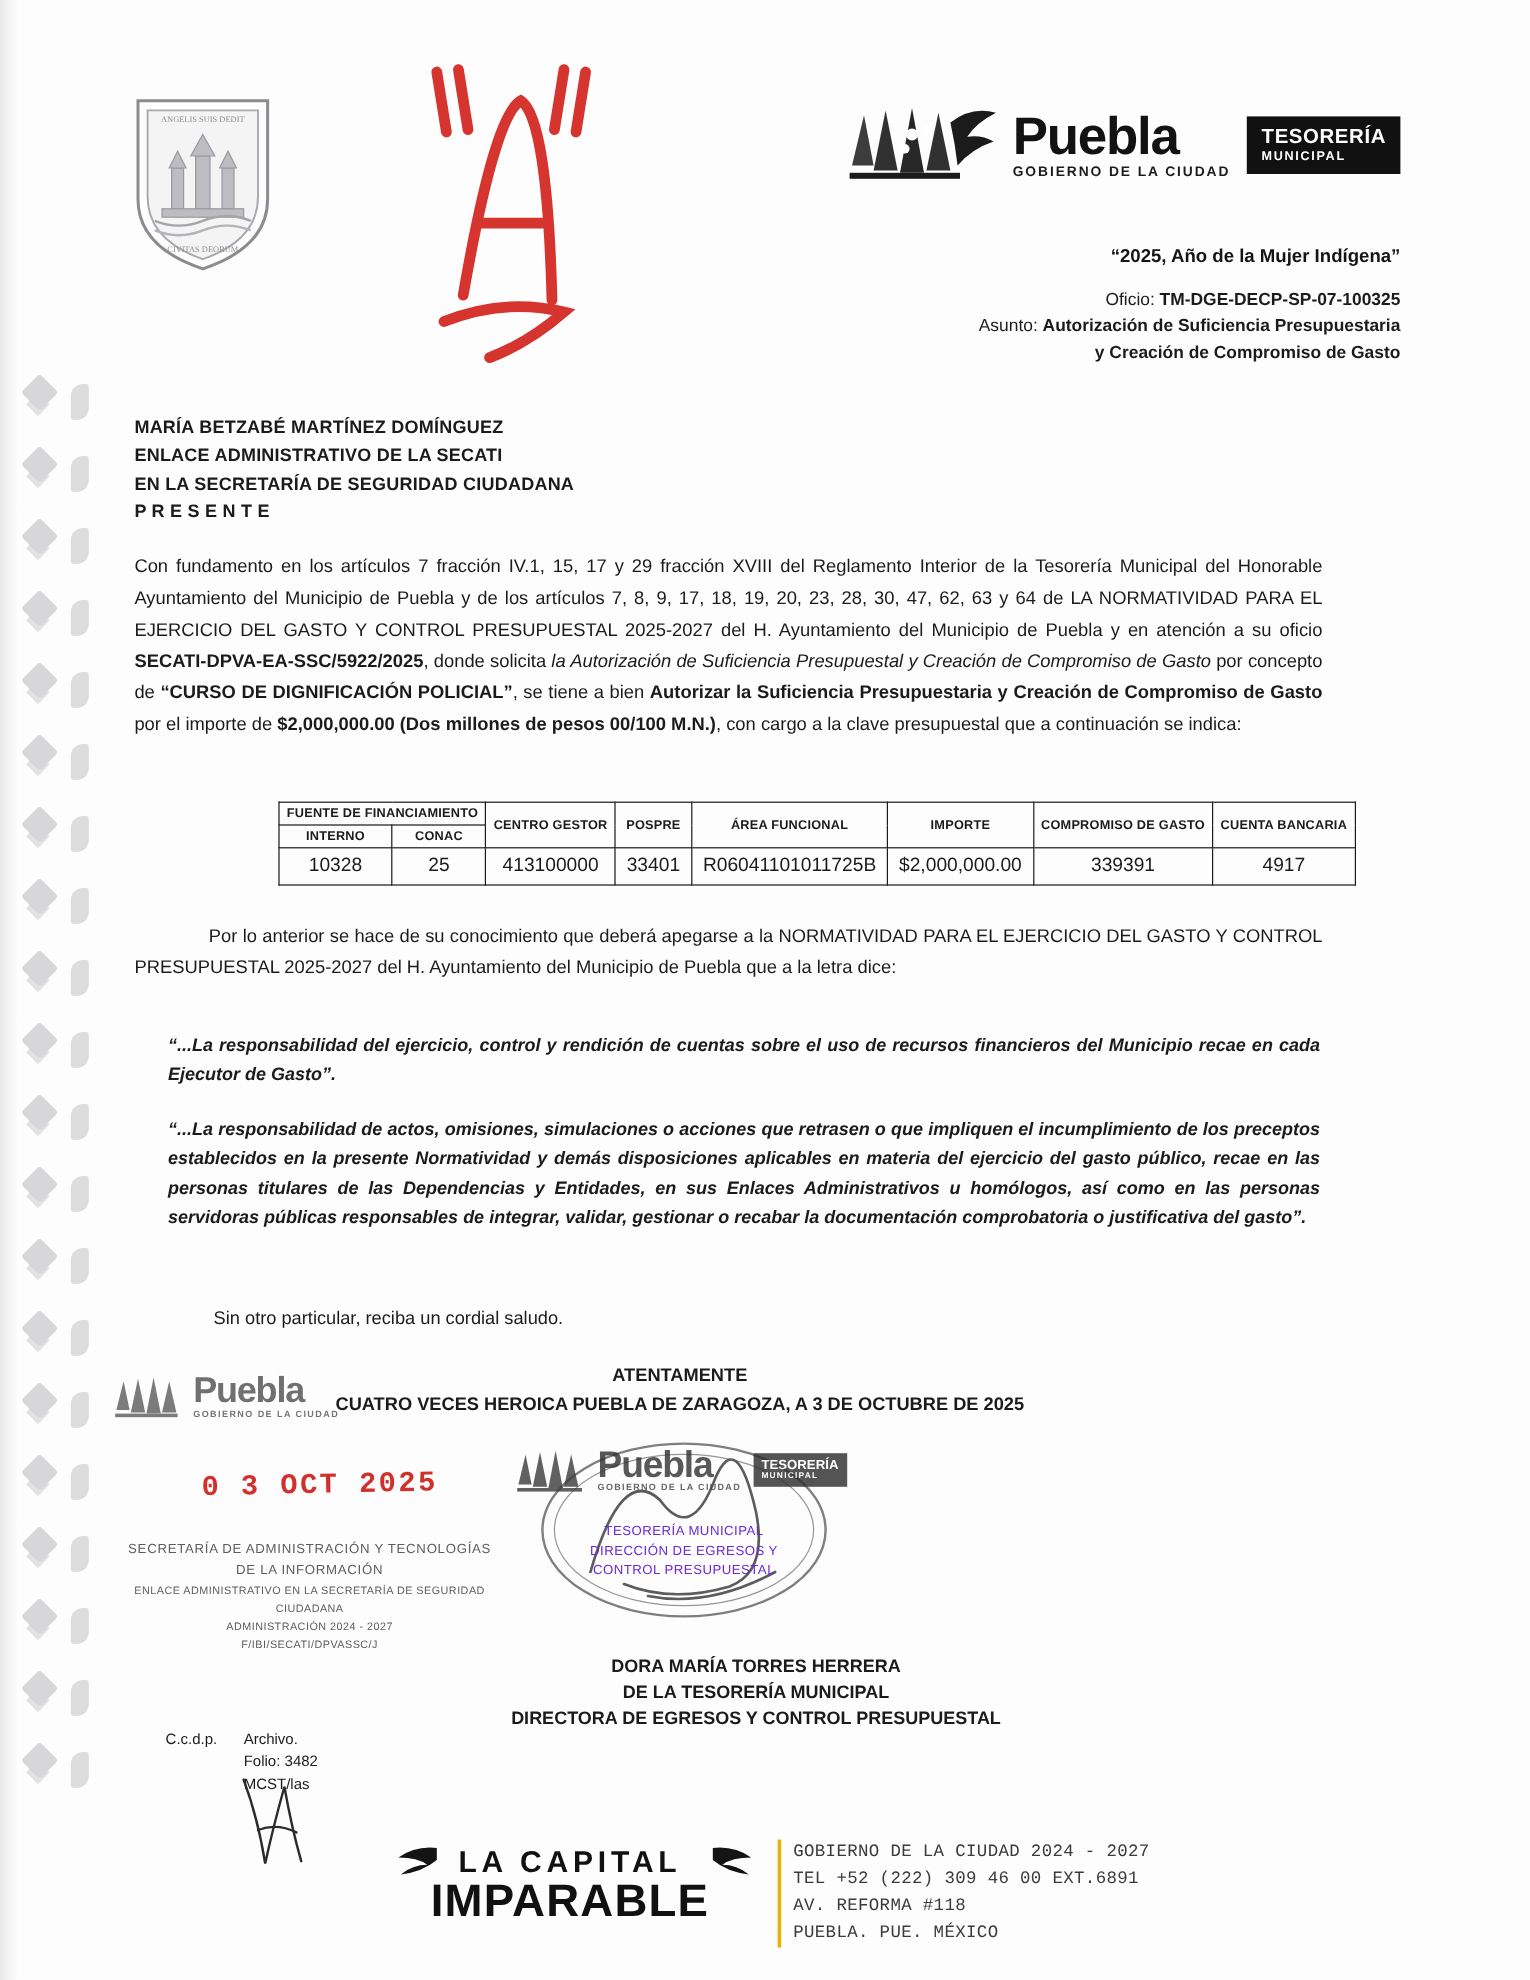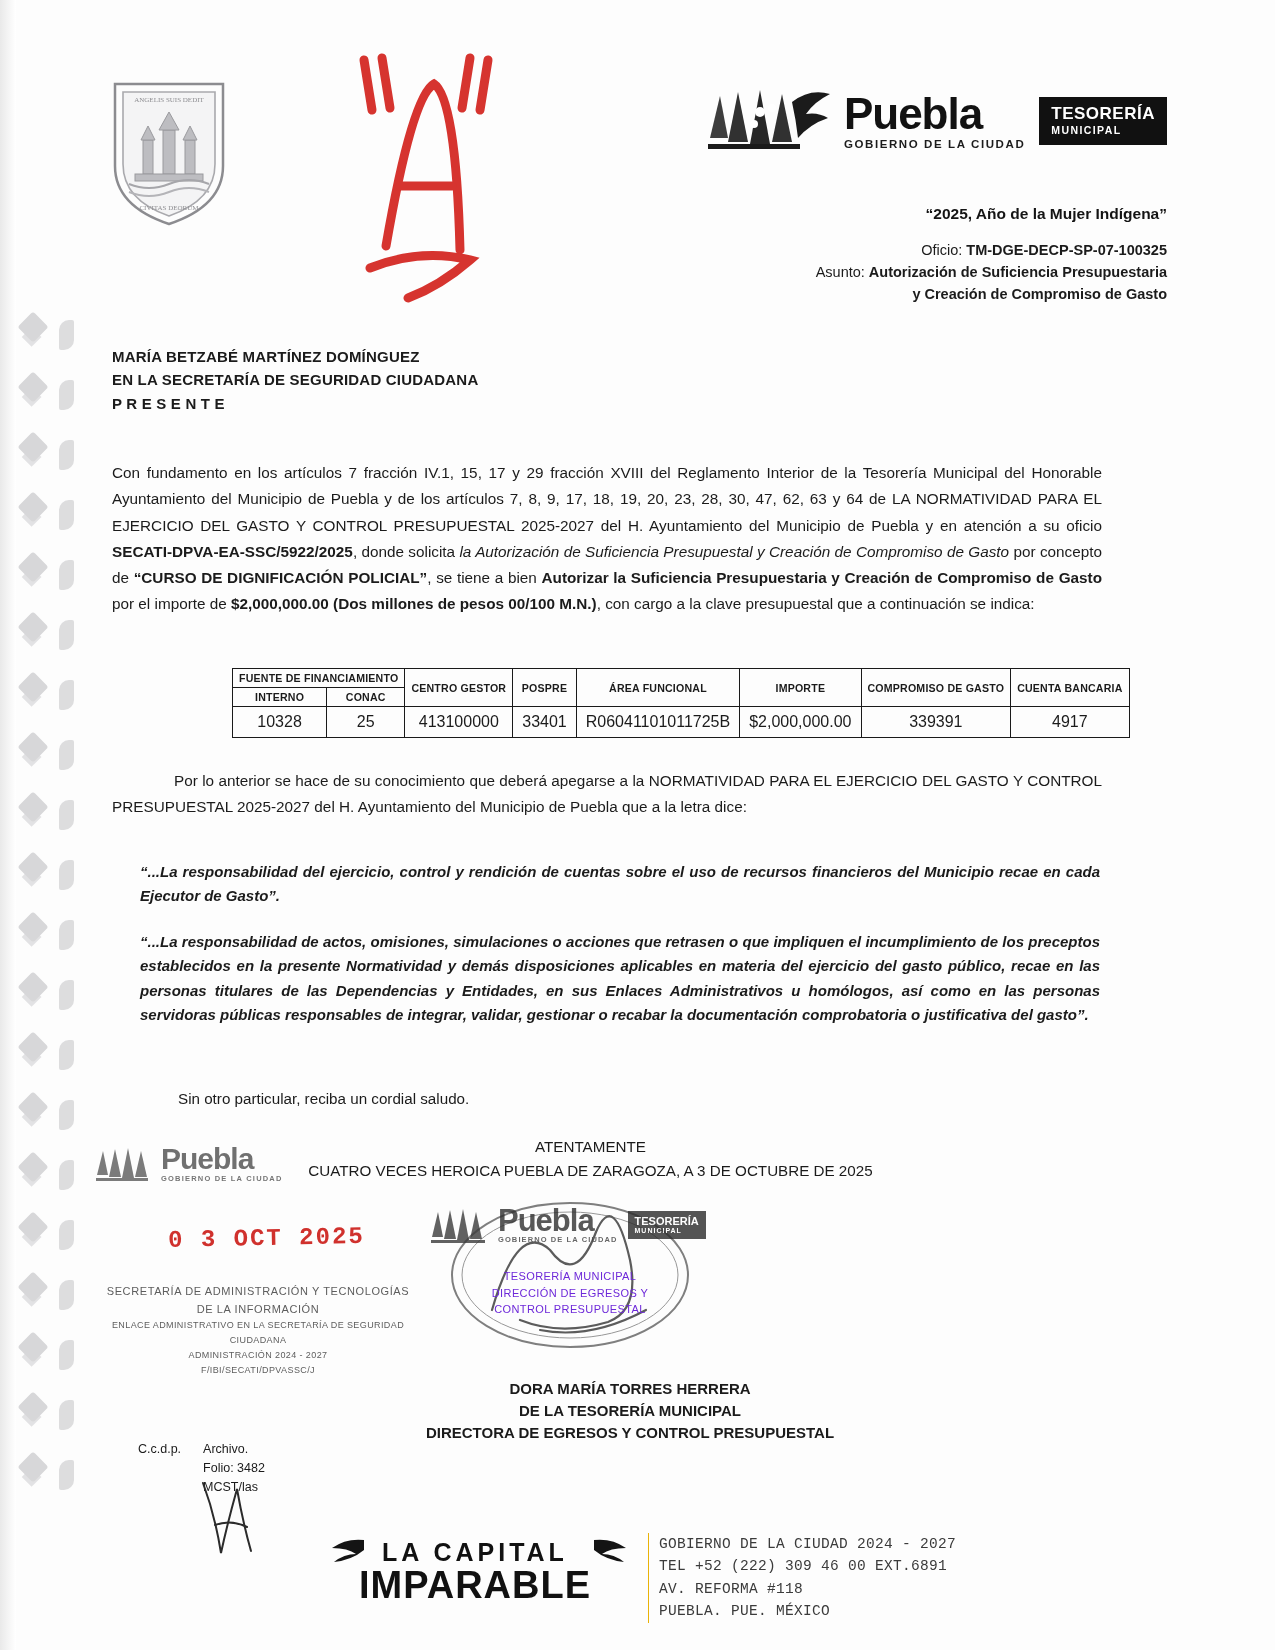--- a/index.html
+++ b/index.html
@@ -222,23 +222,22 @@
   }
 
   
   .sign-center {
     position: absolute;
     left: 0;
     top: 1135px;
     width: 1133px;
     text-align: center;
     font-size: 15.2px;
-    font-weight: 400;
+    font-weight: 700;
     line-height: 1.6;
-    margin-left: 24px;
   }
 
   .seal-left {
     position: absolute;
     left: 95px;
     top: 1145px;
     width: 270px;
     opacity: 0.72;
   }
   .seal-left .seal-brand {
@@ -403,21 +402,21 @@
 
   .footer-contact {
     position: absolute;
     left: 648px;
     top: 1533px;
     font-family: "Liberation Mono", monospace;
     font-size: 14.5px;
     line-height: 1.55;
     color: #3b3b3b;
     letter-spacing: 0.3px;
-    border-left: 1px solid #eab308;
+    border-left: 3px solid #eab308;
     padding-left: 10px;
   }
 
   .scan-edge {
     position: absolute;
     left: 0; top: 0;
     width: 16px; height: 1650px;
     background: linear-gradient(90deg, #e9e9e9, #ffffff);
   }
 </style>
@@ -520,20 +519,21 @@
     </div>
     <div>
       <span class="lbl">Asunto:</span>
       <span class="val">Autorización de Suficiencia Presupuestaria</span>
     </div>
     <div class="val">y Creación de Compromiso de Gasto</div>
   </div>
 
   <div class="addressee">
     <div>MARÍA BETZABÉ MARTÍNEZ DOMÍNGUEZ</div>
+    <div>ENLACE ADMINISTRATIVO DE LA SECATI</div>
     <div>EN LA SECRETARÍA DE SEGURIDAD CIUDADANA</div>
     <div>P R E S E N T E</div>
   </div>
 
   <div class="body-text">Con fundamento en los artículos 7 fracción IV.1, 15, 17 y 29 fracción XVIII del Reglamento Interior de la Tesorería Municipal del Honorable Ayuntamiento del Municipio de Puebla y de los artículos 7, 8, 9, 17, 18, 19, 20, 23, 28, 30,  47, 62, 63 y 64 de LA NORMATIVIDAD PARA EL EJERCICIO DEL GASTO Y CONTROL PRESUPUESTAL 2025-2027 del H. Ayuntamiento del Municipio de Puebla y en atención a su oficio <b>SECATI-DPVA-EA-SSC/5922/2025</b>, donde solicita <i>la Autorización de Suficiencia Presupuestal y Creación de Compromiso de Gasto</i> por concepto de <b>“CURSO DE DIGNIFICACIÓN POLICIAL”</b>, se tiene a bien <b>Autorizar la Suficiencia Presupuestaria y Creación de Compromiso de Gasto</b> por el importe de <b>$2,000,000.00 (Dos millones de pesos 00/100 M.N.)</b>, con cargo a la clave presupuestal que a continuación se indica:</div>
 
   <table class="budget-table">
     <thead>
       <tr>
         <th colspan="2">FUENTE DE FINANCIAMIENTO</th>

